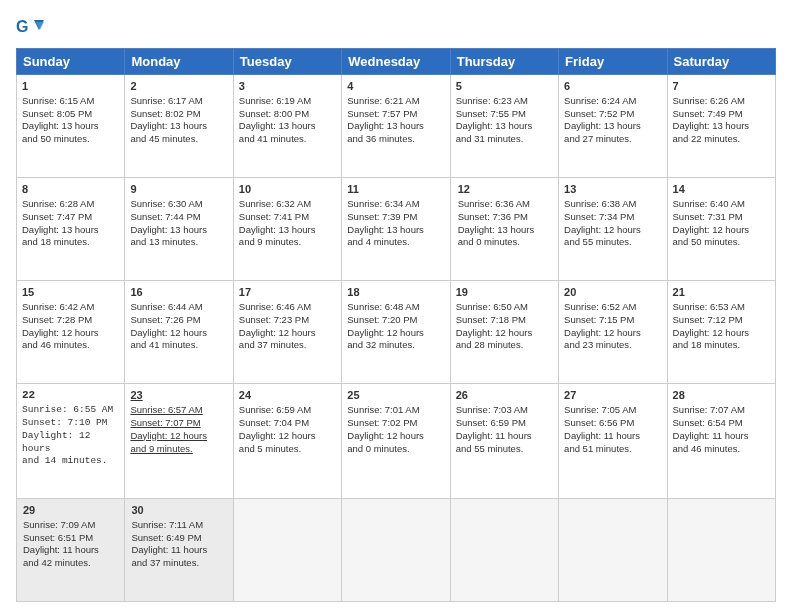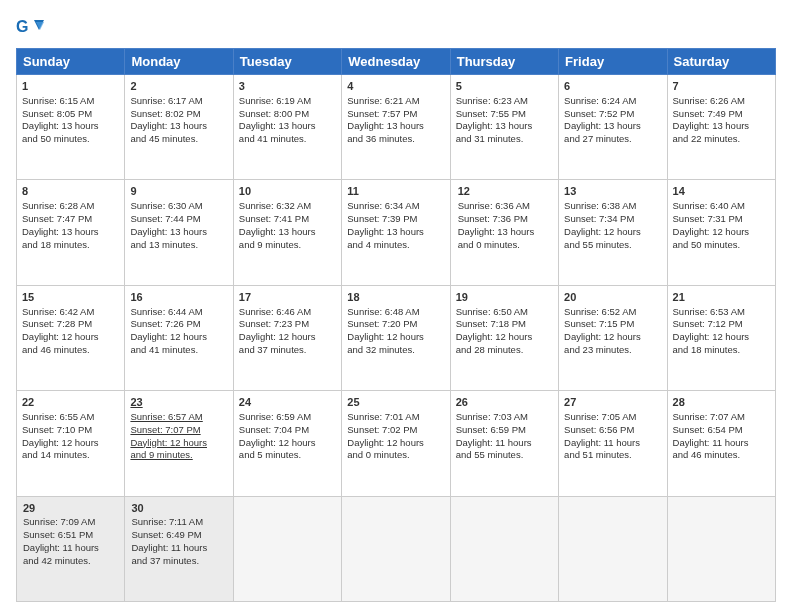--- a/index.html
+++ b/index.html
@@ -265,21 +265,21 @@
           </td>
           <td style="height: 80px;">
             <span class="day-num">21</span>
             <div>Sunrise: 6:53 AM</div>
             <div>Sunset: 7:12 PM</div>
             <div>Daylight: 12 hours</div>
             <div>and 18 minutes.</div>
           </td>
         </tr>
         <tr>
-          <td style="height: 80px;">
+          <td style="height: 80px; font-family: Liberation Mono, monospace;">
             <span class="day-num">22</span>
             <div>Sunrise: 6:55 AM</div>
             <div>Sunset: 7:10 PM</div>
             <div>Daylight: 12 hours</div>
             <div>and 14 minutes.</div>
           </td>
           <td style="height: 80px; text-decoration: underline;">
             <span class="day-num">23</span>
             <div>Sunrise: 6:57 AM</div>
             <div>Sunset: 7:07 PM</div>

